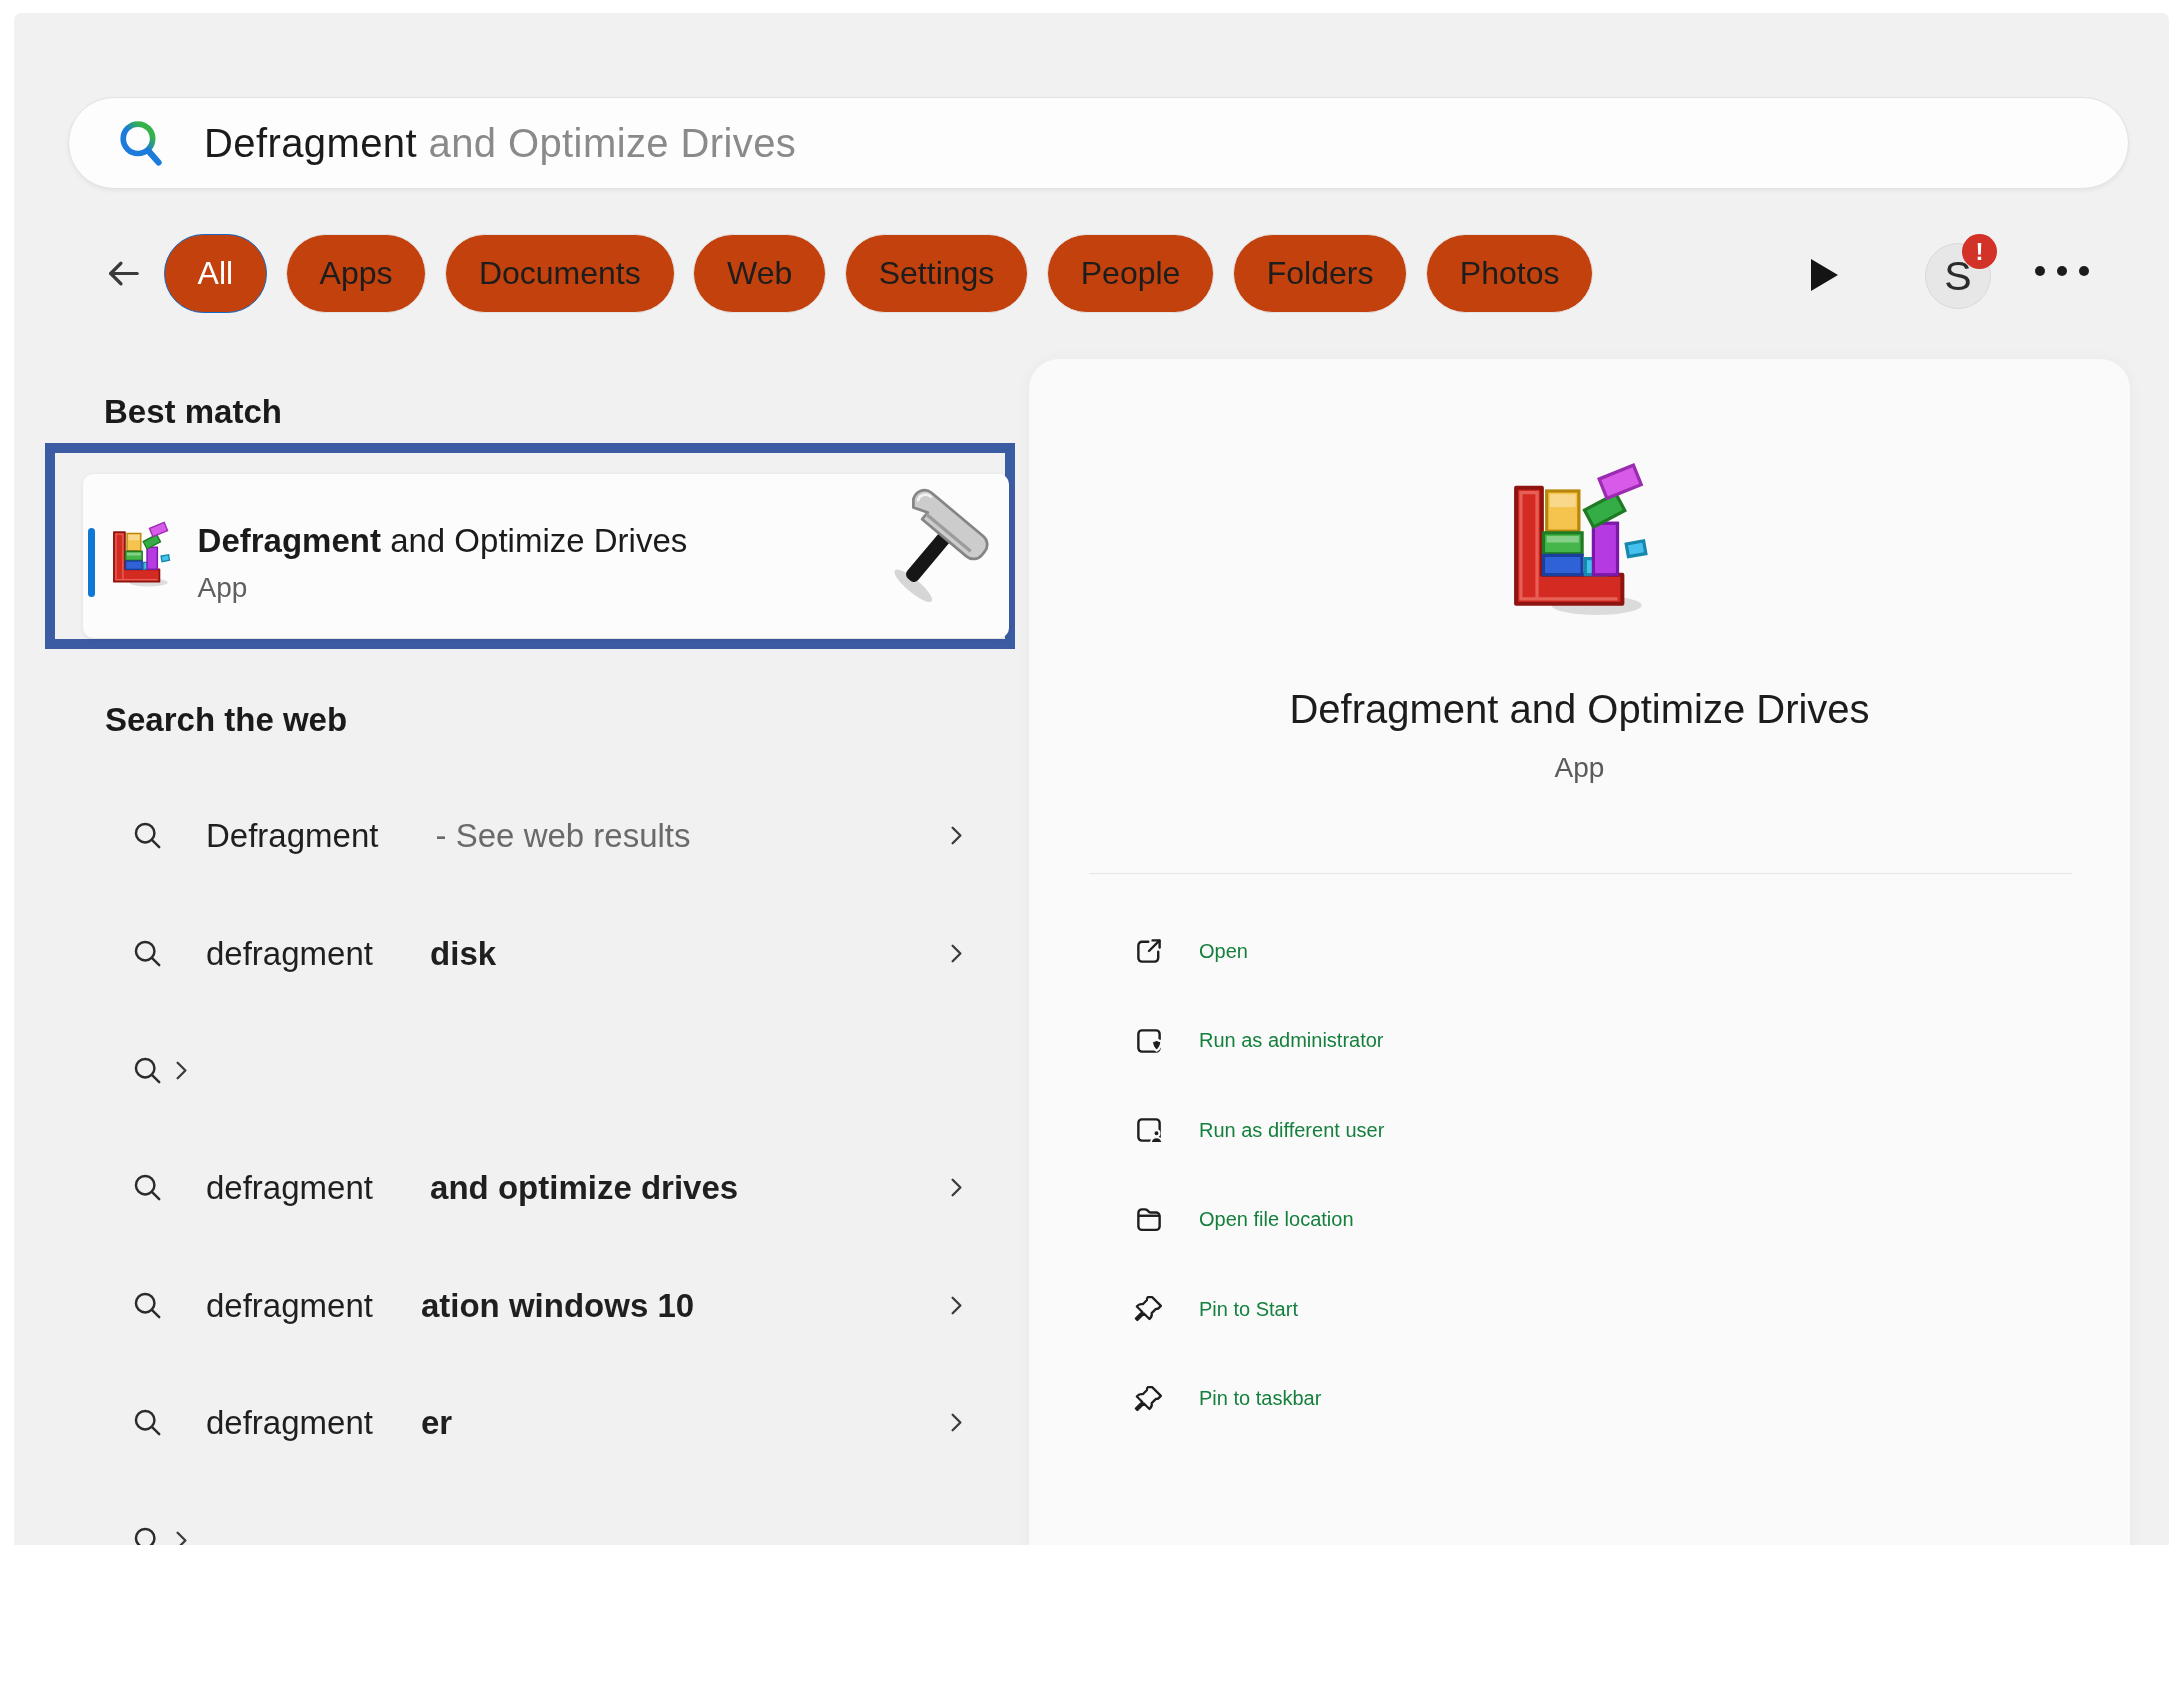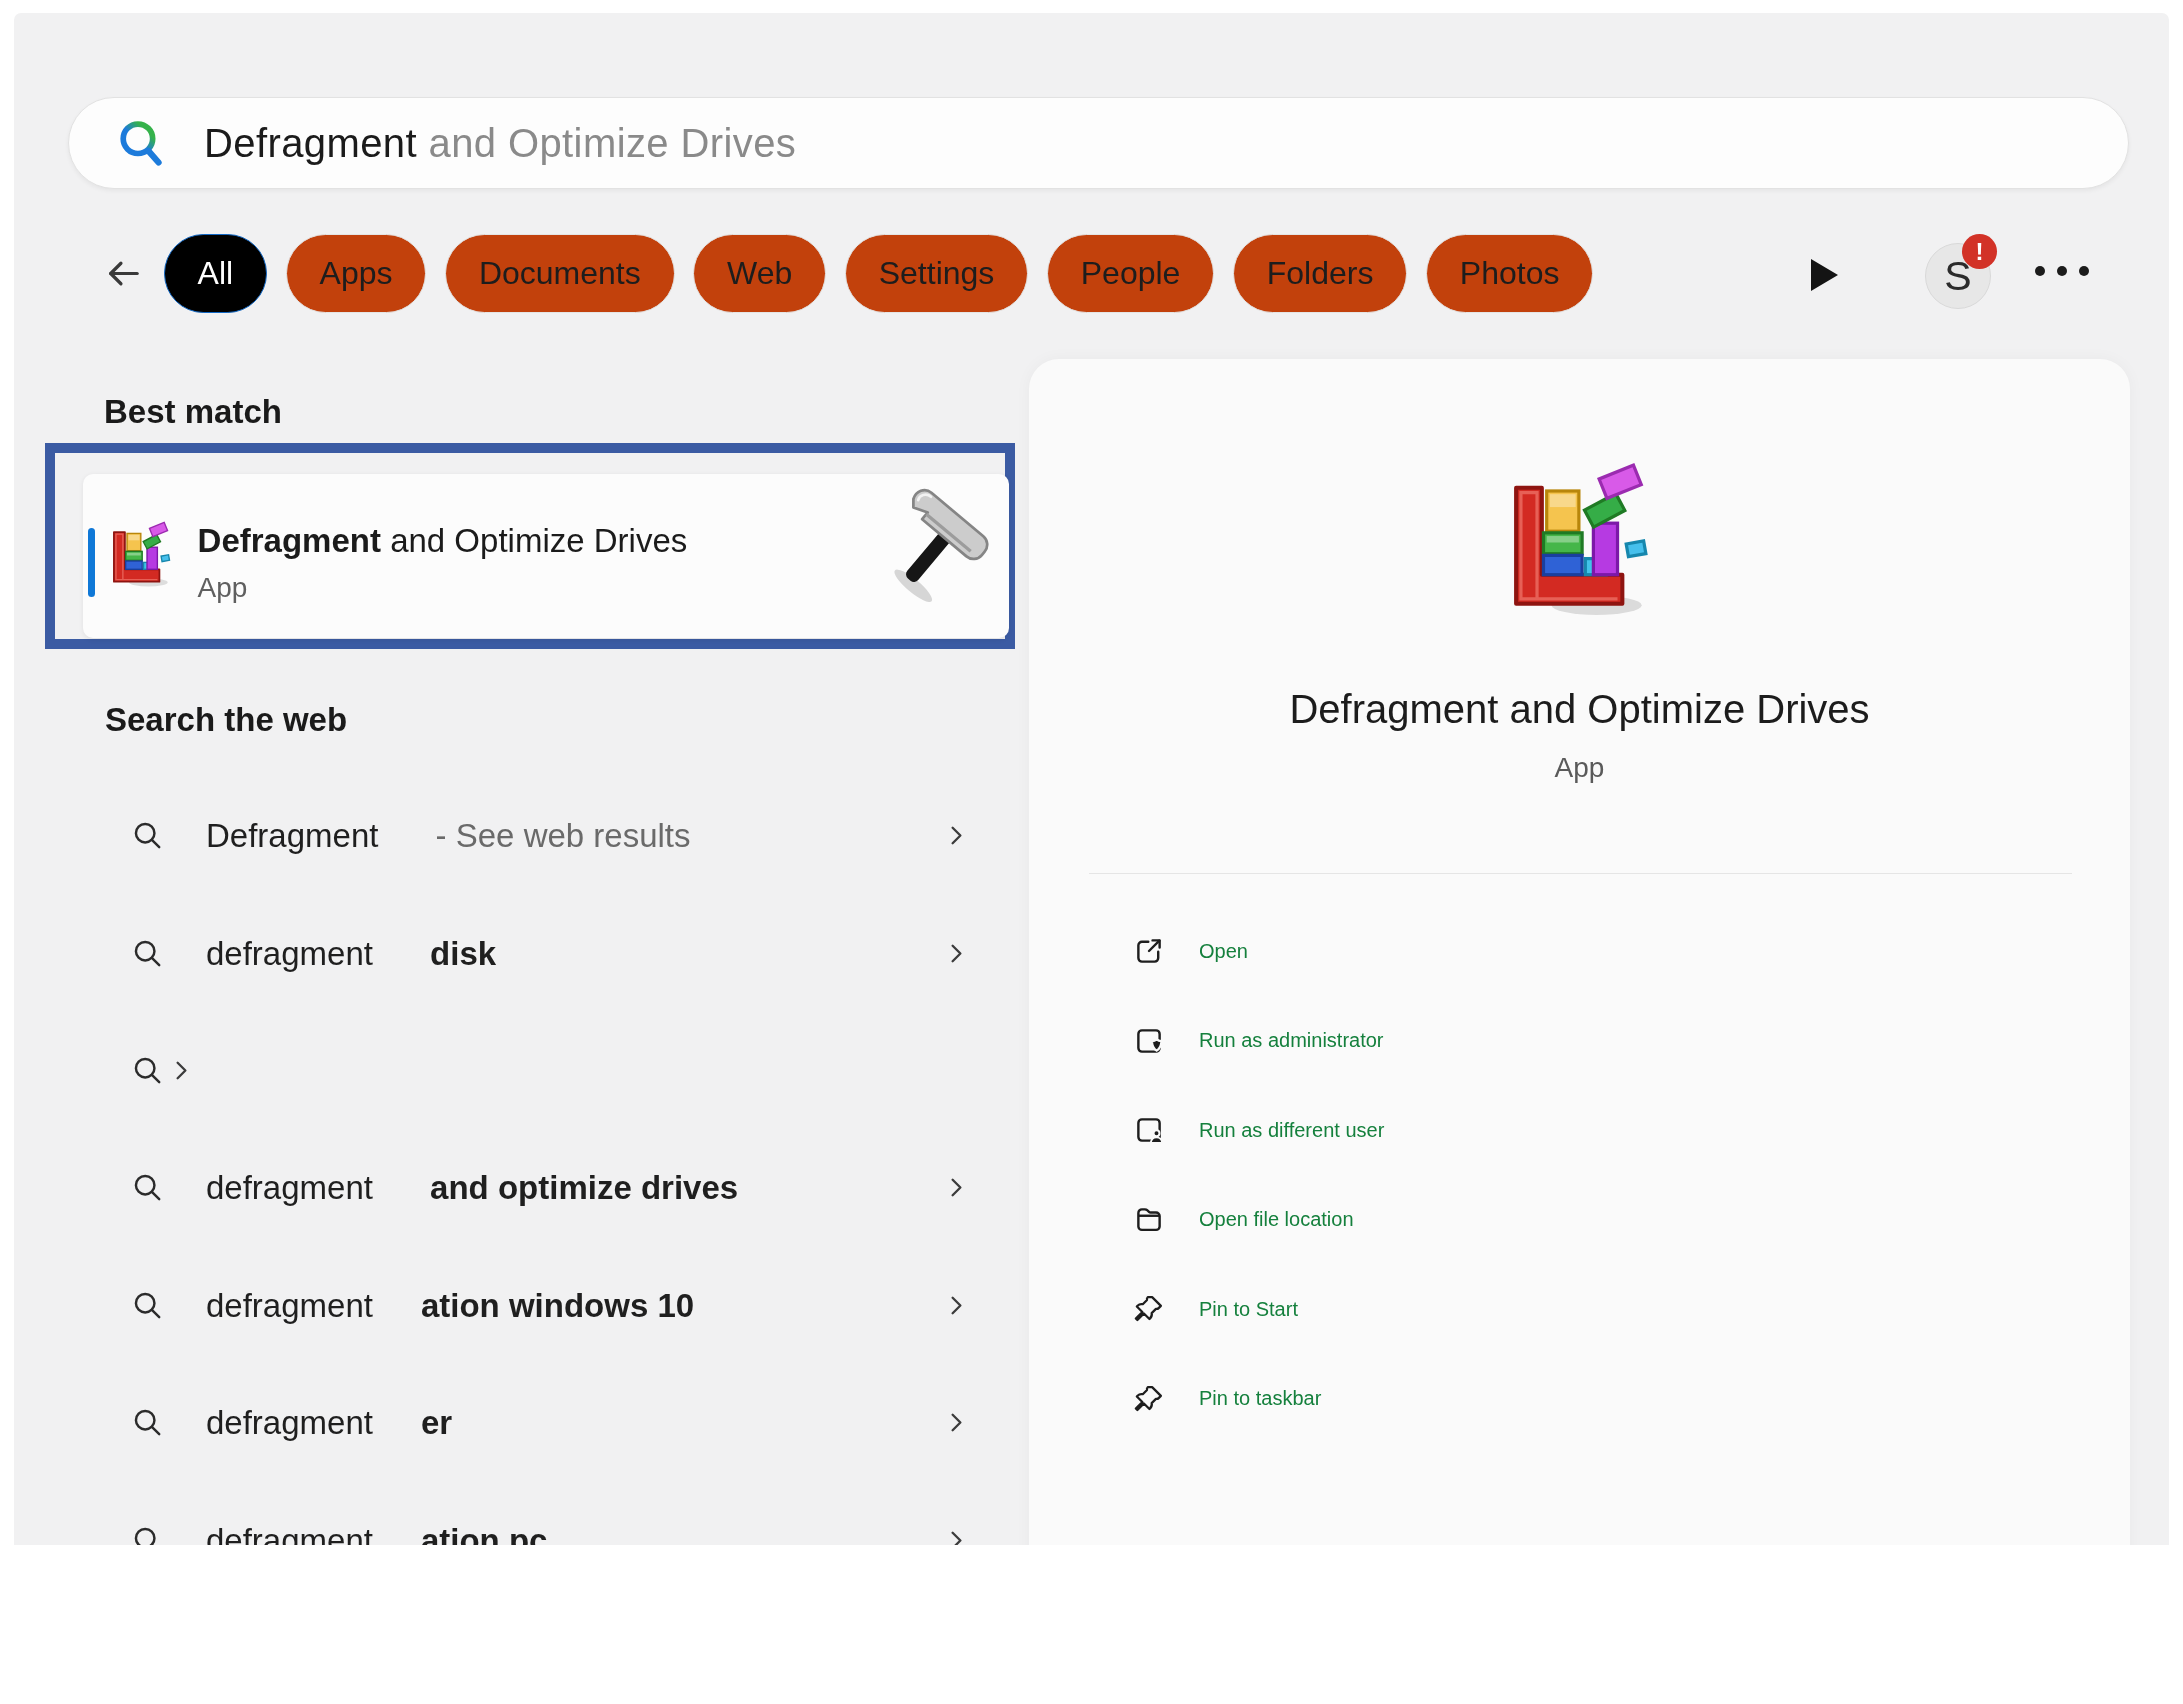--- a/index.html
+++ b/index.html
@@ -19,21 +19,21 @@
   .search-text { margin-left:34px; font-size:40px; letter-spacing:0.4px; white-space:pre; }
   .search-text .typed { color:#1b1b1b; }
   .search-text .completion { color:#8a8a8a; }
 
   
   .tabsrow { position:absolute; left:99px; top:232px; height:83px; display:flex; align-items:center; }
   .backbtn { width:49px; height:49px; margin-right:15.6px; display:flex; align-items:center; justify-content:center; background:none; border:none; cursor:pointer; }
   .pill { height:79px; padding:0 33px; margin-right:18.4px; border-radius:42px;
           background:#c2410c; border:1.4px solid #e4e4e4; color:#1d1d1d;
           font-size:32px; font-family:inherit; display:flex; align-items:center; cursor:pointer; }
-  .pill.selected { background:#000000; border-color:#1168c6; color:#ffffff; }
+  .pill.selected { background:#c2410c; border-color:#1168c6; color:#ffffff; }
   .more-tri { position:absolute; left:1811px; top:259px; width:0; height:0;
               border-left:27px solid #141414; border-top:16.3px solid transparent; border-bottom:16.3px solid transparent; cursor:pointer; }
   .avatar { position:absolute; left:1925px; top:243px; width:66px; height:66px; border-radius:50%;
             background:#e7e7e7; border:1.4px solid #d9d9d9; display:flex; align-items:center; justify-content:center;
             font-size:41px; color:#2b2b2b; cursor:pointer; }
   .badge { position:absolute; left:1962px; top:234px; width:35px; height:35px; border-radius:50%;
            background:#d23227; color:#ffffff; font-size:24px; font-weight:bold;
            display:flex; align-items:center; justify-content:center; }
   .dots { position:absolute; left:2035px; top:266px; display:flex; gap:12px; cursor:pointer; }
   .dots i { width:10px; height:10px; border-radius:50%; background:#1c1c1c; }
@@ -232,21 +232,20 @@
     <div class="rowtext"><span>defragment</span><span class="b">er</span><span class="g"></span></div>
     <svg class="chev" viewBox="0 0 24 24">
         <path d="M9 6 L15 12 L9 18" fill="none" stroke="#3c3c3c" stroke-width="1.8" stroke-linecap="round" stroke-linejoin="round"></path>
       </svg>
   </div>
   <div class="webrow" style="top:1505px">
     <svg class="rowmag" viewBox="0 0 24 24">
         <circle cx="10.5" cy="10.5" r="6" fill="none" stroke="#2b2b2b" stroke-width="1.6"></circle>
         <path d="M15 15 L19.6 19.6" stroke="#2b2b2b" stroke-width="1.6" stroke-linecap="round"></path>
       </svg>
-    <div class="rowtext"><span>defragment</span><span class="b">ation pc</span><span class="g"></span></div>
     <svg class="chev" viewBox="0 0 24 24">
         <path d="M9 6 L15 12 L9 18" fill="none" stroke="#3c3c3c" stroke-width="1.8" stroke-linecap="round" stroke-linejoin="round"></path>
       </svg>
   </div>
 
   <div class="preview">
     <svg class="pv-icon" viewBox="0 0 100 100">
         <use href="#defragArt"></use>
       </svg>
     <div class="pv-title">Defragment and Optimize Drives</div>

